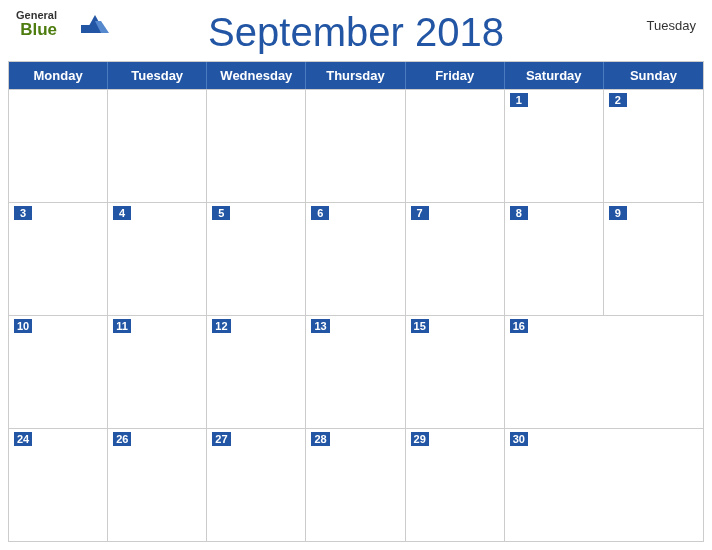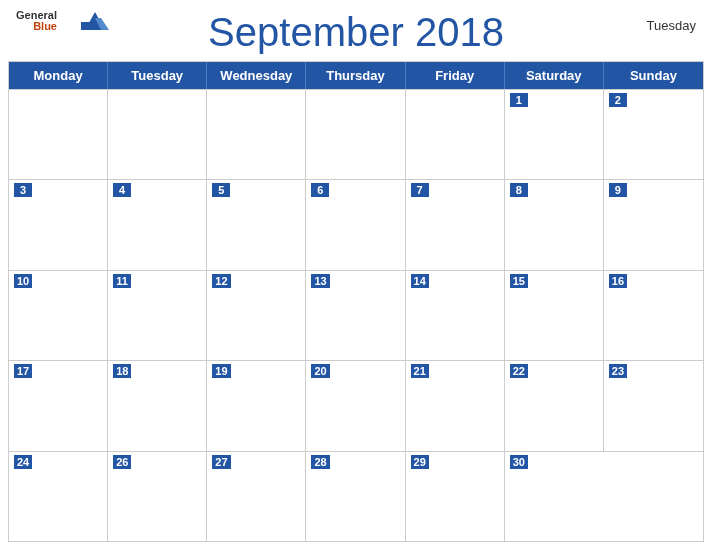--- a/index.html
+++ b/index.html
@@ -31,22 +31,22 @@
     }
 
     .logo-text-general {
       font-size: 11px;
       color: #333;
       font-weight: bold;
       line-height: 1;
     }
 
     .logo-text-blue {
-      font-size: 11px;
-      color: #c2410c;
+      font-size: 17px;
+      color: #4d7c0f;
       font-weight: bold;
       line-height: 1;
     }
 
     .logo-icon {
       width: 28px;
       height: 18px;
       margin-left: 4px;
     }
 
@@ -213,50 +213,24 @@
         <div class="day-cell">
           <span class="day-num">11</span>
         </div>
         <div class="day-cell">
           <span class="day-num">12</span>
         </div>
         <div class="day-cell">
           <span class="day-num">13</span>
         </div>
         <div class="day-cell">
-          <span class="day-num">14</span>
-        </div>
-        <div class="day-cell">
           <span class="day-num">15</span>
         </div>
         <div class="day-cell">
           <span class="day-num">16</span>
-        </div>
-      </div>
-      <div class="week-row">
-        <div class="day-cell">
-          <span class="day-num">17</span>
-        </div>
-        <div class="day-cell">
-          <span class="day-num">18</span>
-        </div>
-        <div class="day-cell">
-          <span class="day-num">19</span>
-        </div>
-        <div class="day-cell">
-          <span class="day-num">20</span>
-        </div>
-        <div class="day-cell">
-          <span class="day-num">21</span>
-        </div>
-        <div class="day-cell">
-          <span class="day-num">22</span>
-        </div>
-        <div class="day-cell">
-          <span class="day-num">23</span>
         </div>
       </div>
       <div class="week-row">
         <div class="day-cell">
           <span class="day-num">24</span>
         </div>
         <div class="day-cell">
           <span class="day-num">26</span>
         </div>
         <div class="day-cell">

